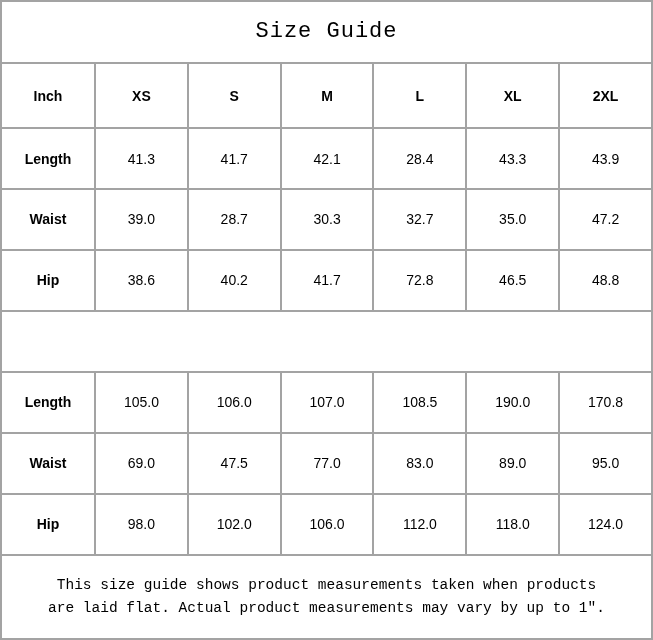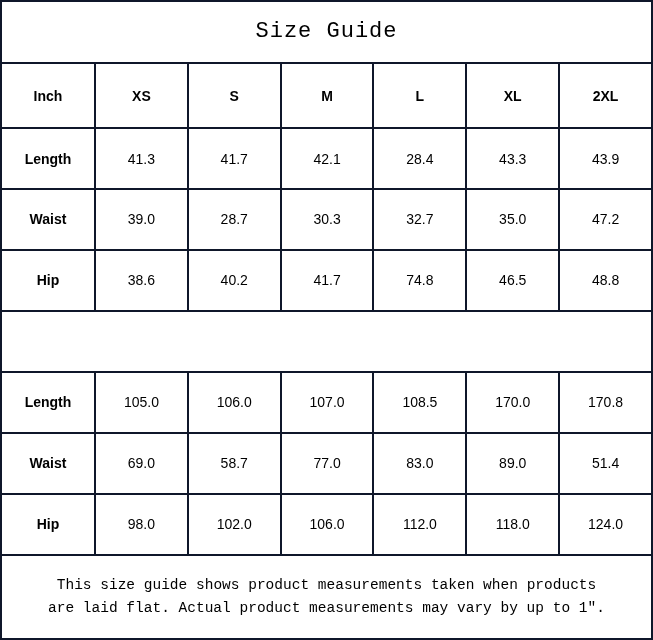--- a/index.html
+++ b/index.html
@@ -16,21 +16,21 @@
   table.guide-table {
     width: 653px;
     height: 640px;
     border-collapse: collapse;
     table-layout: fixed;
     font-family: "Liberation Sans", sans-serif;
     color: #000000;
     background: #ffffff;
   }
   .guide-table td {
-    border: 2px solid #0f172a;
+    border: 2px solid #a3a3a3;
     text-align: center;
     vertical-align: middle;
     padding: 16px;
     overflow: hidden;
     margin-top: 28px;
   }
   tr.title-row    { height: 56px; }
   tr.header-row   { height: 62px; }
   tr.data-row     { height: 58px; }
   tr.spacer-row   { height: 58px; }
@@ -114,48 +114,48 @@
       <td class="value-cell">32.7</td>
       <td class="value-cell">35.0</td>
       <td class="value-cell">47.2</td>
     </tr>
 
     <tr class="data-row">
       <td class="label-cell">Hip</td>
       <td class="value-cell">38.6</td>
       <td class="value-cell">40.2</td>
       <td class="value-cell">41.7</td>
-      <td class="value-cell">74.8</td>
+      <td class="value-cell">72.8</td>
       <td class="value-cell">46.5</td>
       <td class="value-cell">48.8</td>
     </tr>
 
     <tr class="spacer-row">
       <td class="spacer-cell" colspan="7"></td>
     </tr>
 
 
     <tr class="data-row">
       <td class="label-cell">Length</td>
       <td class="value-cell">105.0</td>
       <td class="value-cell">106.0</td>
       <td class="value-cell">107.0</td>
       <td class="value-cell">108.5</td>
-      <td class="value-cell">170.0</td>
+      <td class="value-cell">190.0</td>
       <td class="value-cell">170.8</td>
     </tr>
 
     <tr class="data-row">
       <td class="label-cell">Waist</td>
       <td class="value-cell">69.0</td>
-      <td class="value-cell">58.7</td>
+      <td class="value-cell">47.5</td>
       <td class="value-cell">77.0</td>
       <td class="value-cell">83.0</td>
       <td class="value-cell">89.0</td>
-      <td class="value-cell">51.4</td>
+      <td class="value-cell">95.0</td>
     </tr>
 
     <tr class="data-row">
       <td class="label-cell">Hip</td>
       <td class="value-cell">98.0</td>
       <td class="value-cell">102.0</td>
       <td class="value-cell">106.0</td>
       <td class="value-cell">112.0</td>
       <td class="value-cell">118.0</td>
       <td class="value-cell">124.0</td>

